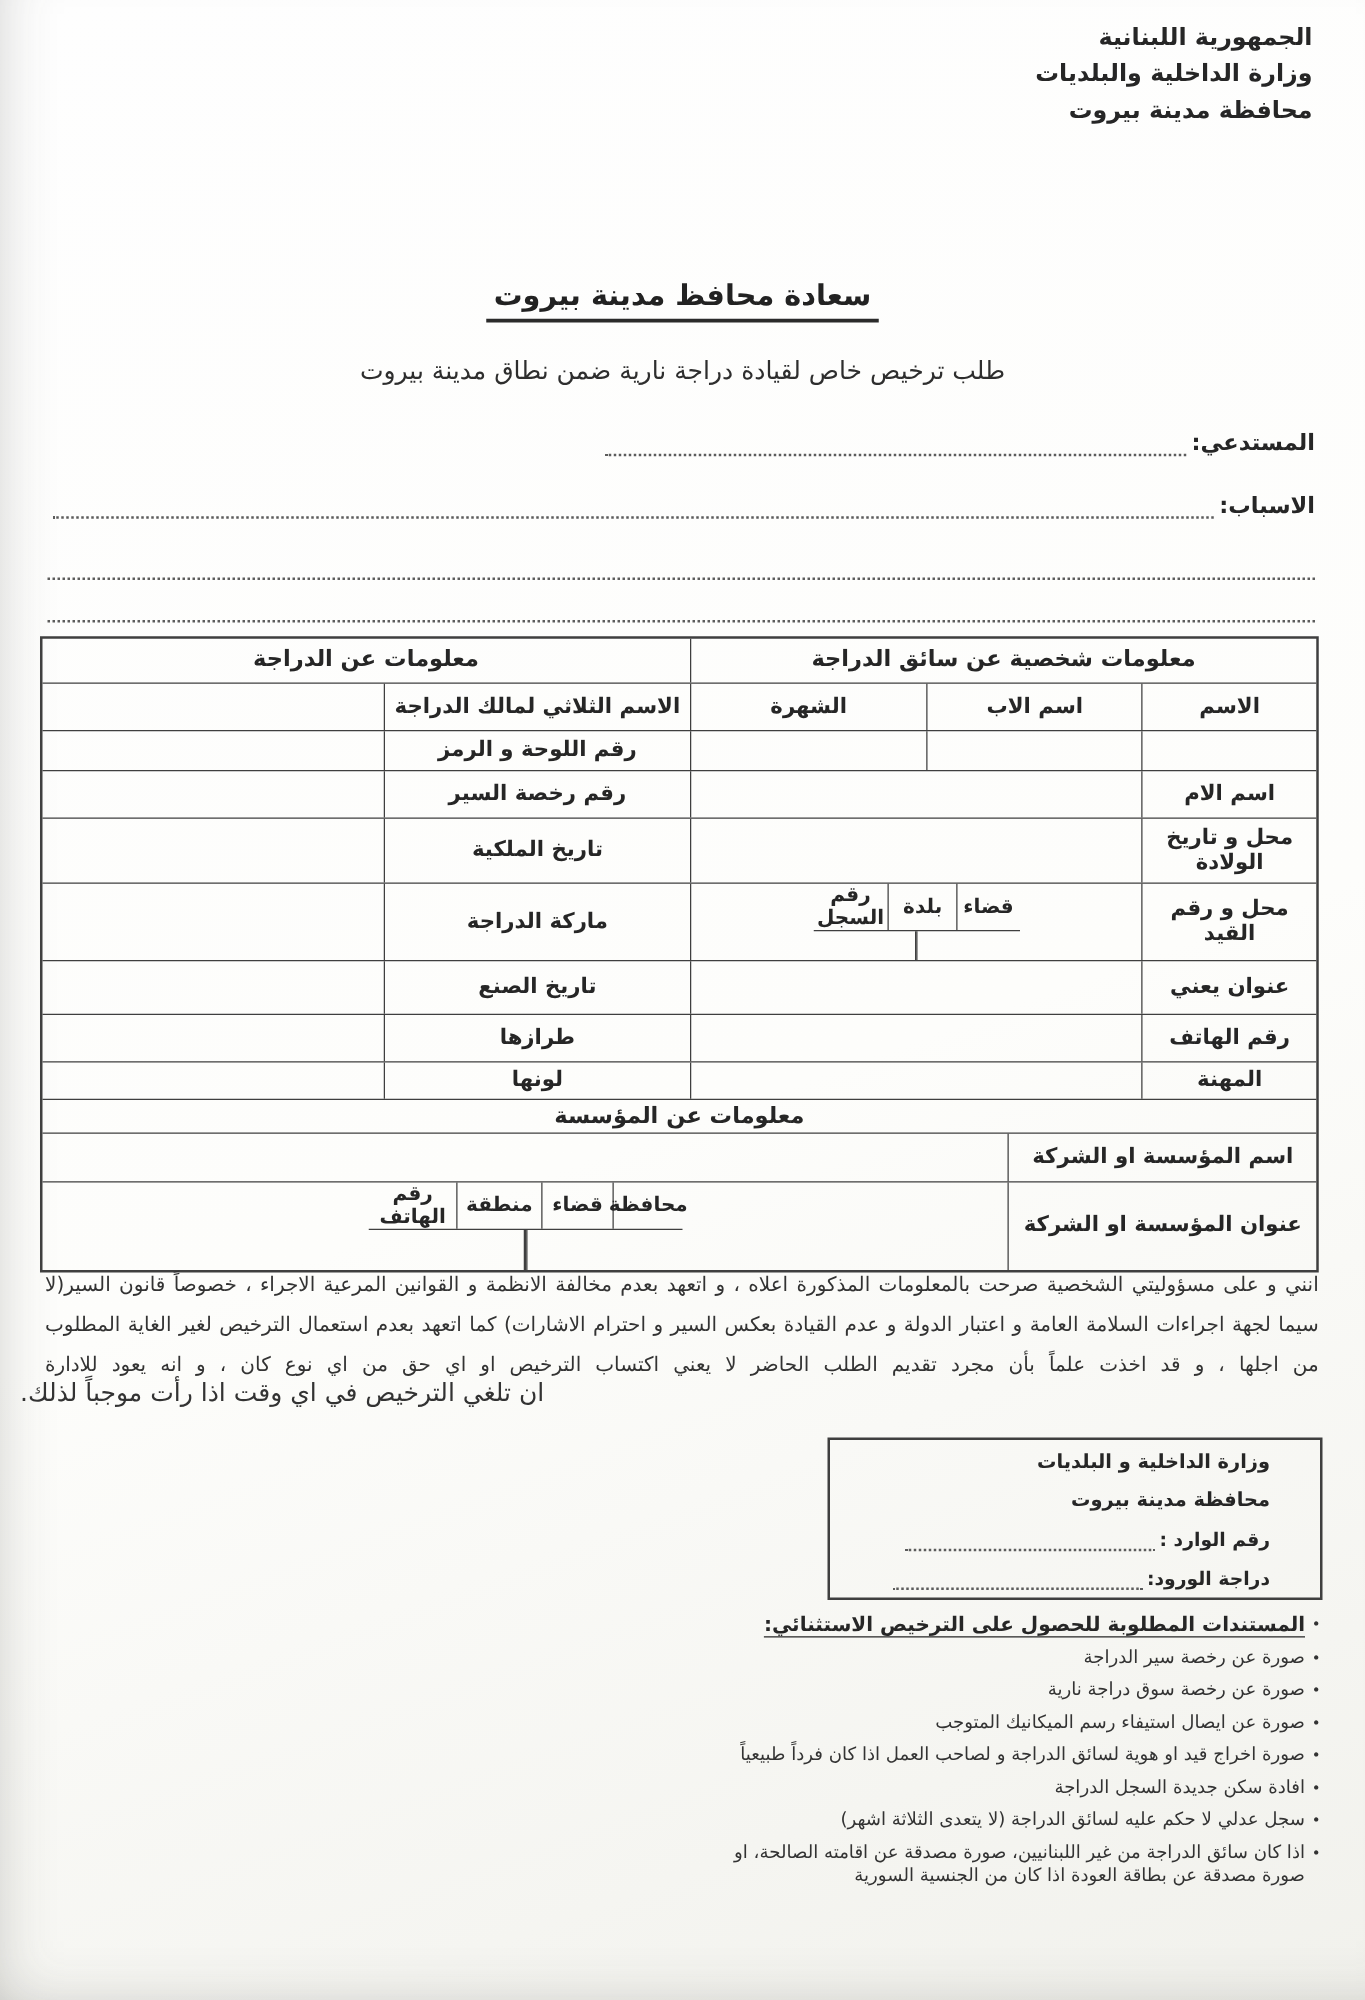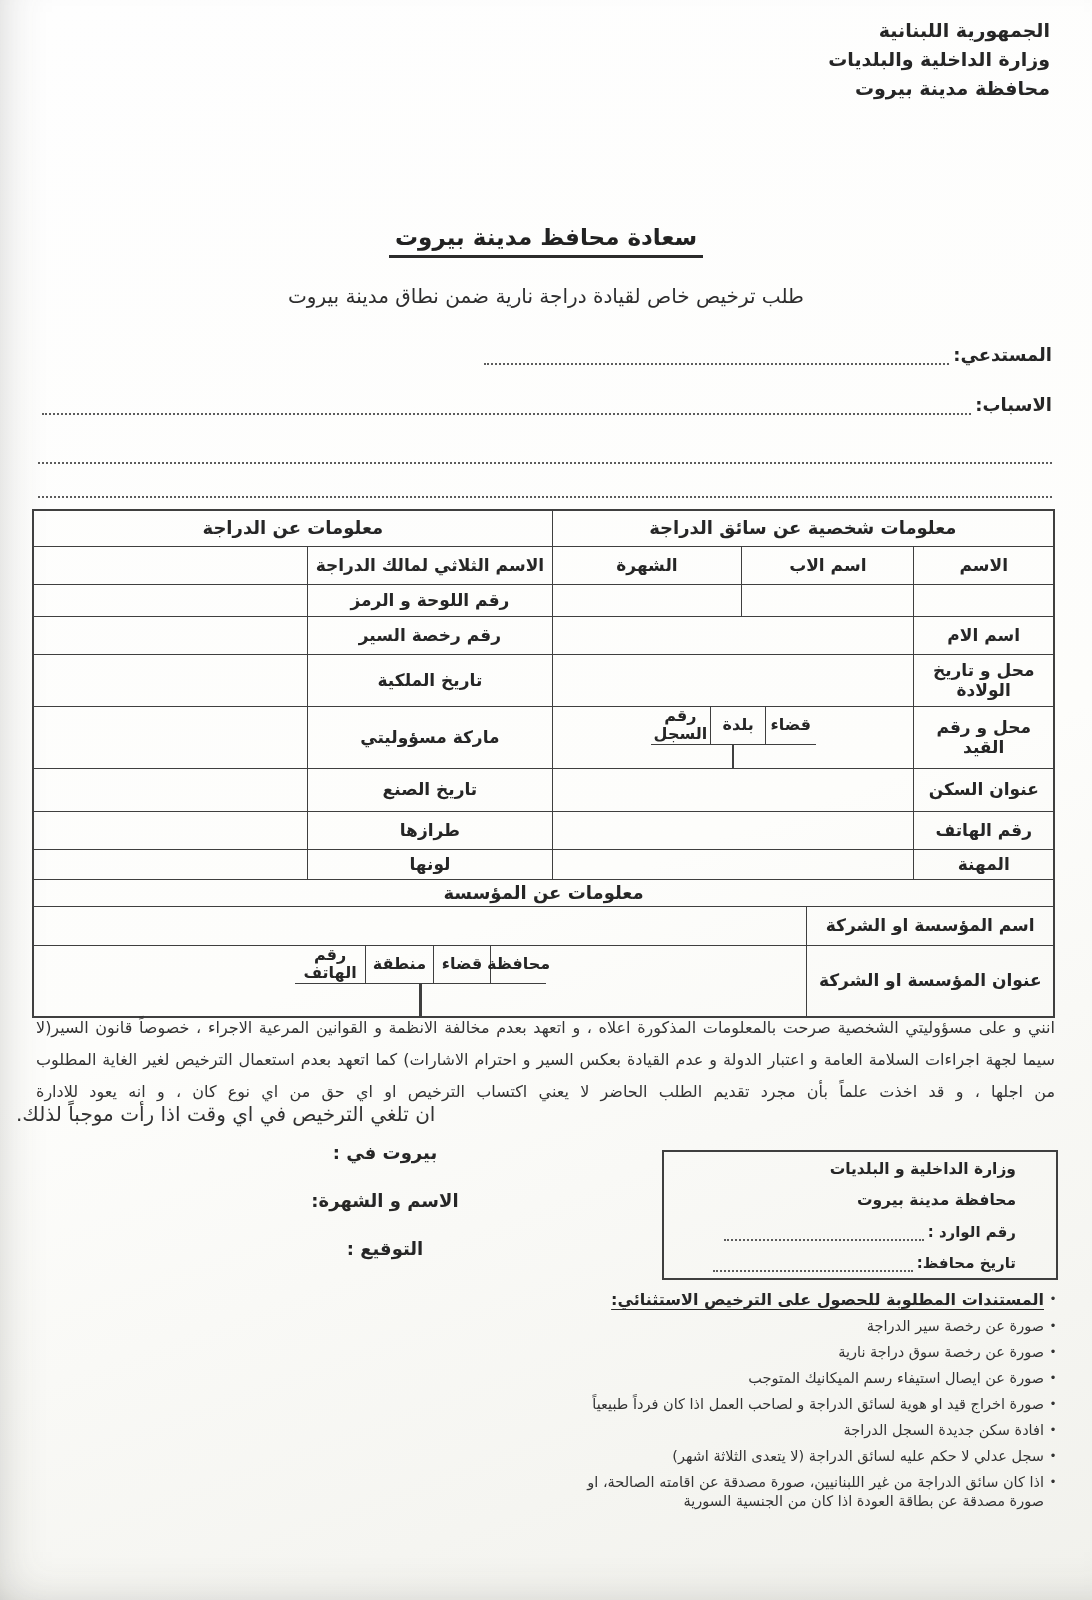--- a/index.html
+++ b/index.html
@@ -136,26 +136,26 @@
           <div class="scell" style="width:30.7%">قضاء</div>
           <div class="scell" style="width:33.1%">بلدة</div>
           <div class="scell" style="width:36.2%">رقم السجل</div>
         </div>
         <div class="subrow">
           <div class="scell" style="width:30.7%"></div>
           <div class="scell" style="width:33.1%"></div>
           <div class="scell" style="width:36.2%"></div>
         </div>
       </div>
-      <div class="tcell" style="width:24.0%">ماركة مسؤوليتي</div>
+      <div class="tcell" style="width:24.0%">ماركة الدراجة</div>
       <div class="tcell empty" style="width:26.8%"></div>
     </div>
 
     <div class="trow" style="height:43px">
-      <div class="tcell" style="width:13.7%">عنوان السكن</div>
+      <div class="tcell" style="width:13.7%">عنوان يعني</div>
       <div class="tcell empty" style="width:35.5%"></div>
       <div class="tcell" style="width:24.0%">تاريخ الصنع</div>
       <div class="tcell empty" style="width:26.8%"></div>
     </div>
 
     <div class="trow" style="height:38px">
       <div class="tcell" style="width:13.7%">رقم الهاتف</div>
       <div class="tcell empty" style="width:35.5%"></div>
       <div class="tcell" style="width:24.0%">طرازها</div>
       <div class="tcell empty" style="width:26.8%"></div>
@@ -200,30 +200,25 @@
   <div class="abs decl-last">ان تلغي الترخيص في اي وقت اذا رأت موجباً لذلك.</div>
 
   <div class="abs stamp">
     <div class="sline">وزارة الداخلية و البلديات</div>
     <div class="sline">محافظة مدينة بيروت</div>
     <div class="srow">
       <span>رقم الوارد :</span>
       <span class="dotspan"></span>
     </div>
     <div class="srow">
-      <span>تاريخ محافظ:</span>
+      <span>دراجة الورود:</span>
       <span class="dotspan"></span>
     </div>
   </div>
 
-  <div class="abs sig">
-    <div class="sigline">بيروت في :</div>
-    <div class="sigline">الاسم و الشهرة:</div>
-    <div class="sigline">التوقيع :</div>
-  </div>
 
   <div class="abs docs">
     <div class="doc-title-row">
       <span class="bullet">•</span>
       <span class="doc-title">المستندات المطلوبة للحصول على الترخيص الاستثنائي:</span>
     </div>
     <div class="doc-item">
       <span class="bullet">•</span>
       <span class="doc-text">صورة عن رخصة سير الدراجة</span>
     </div>

